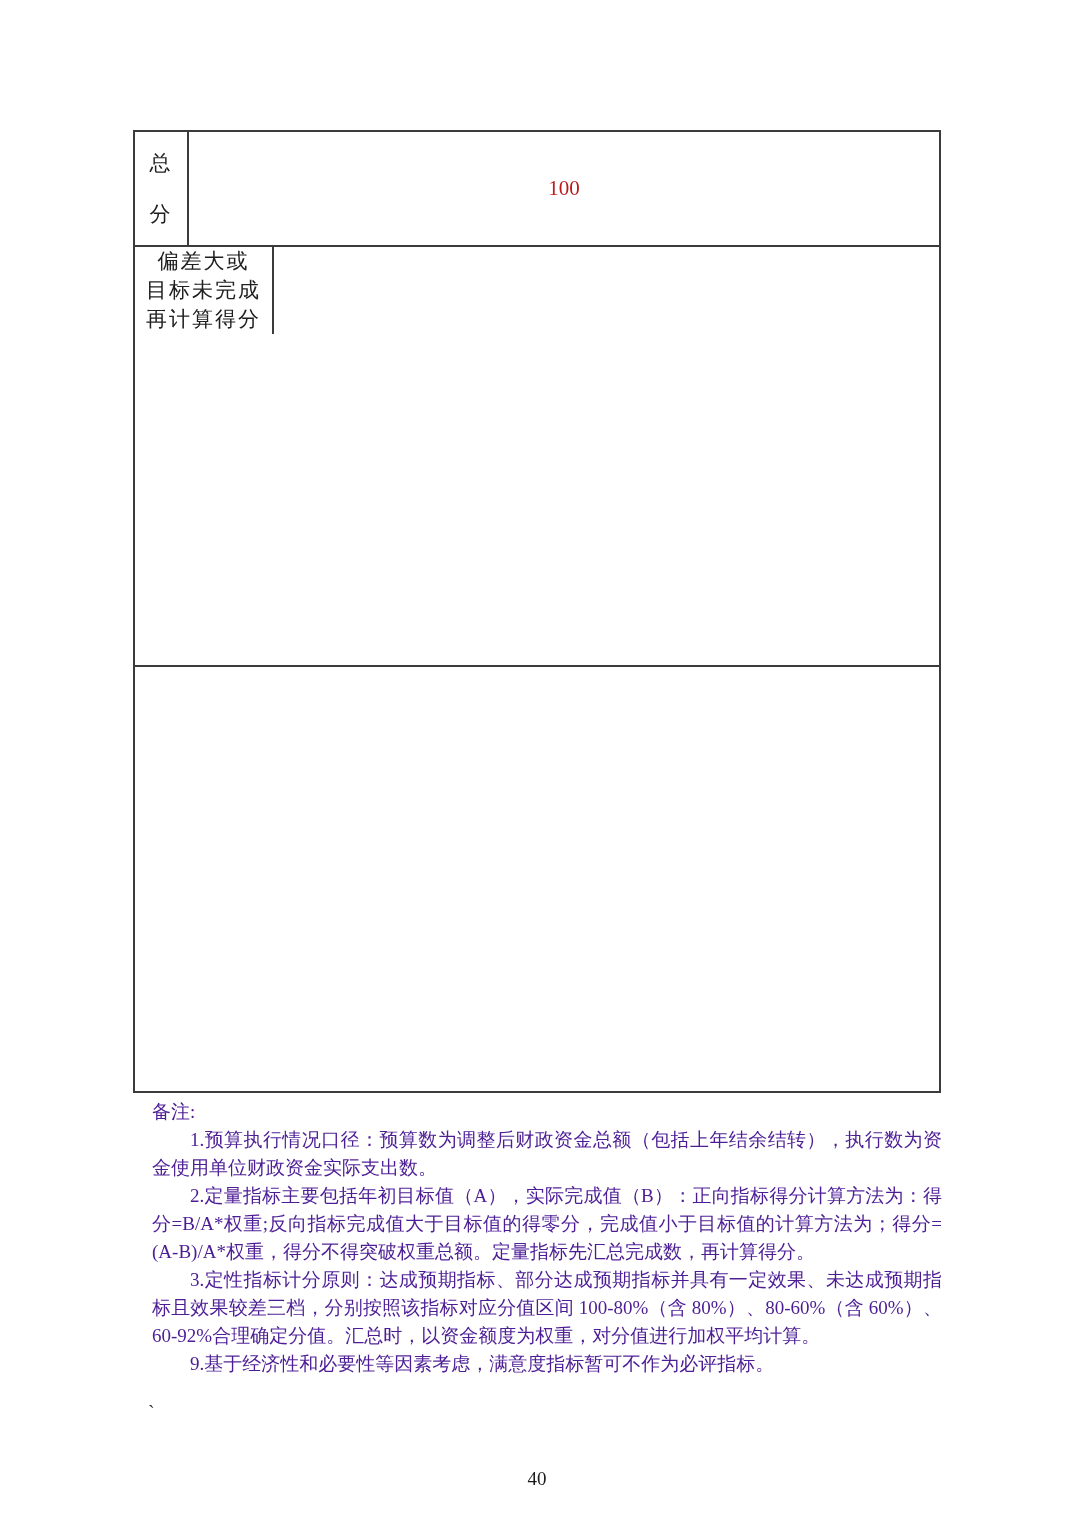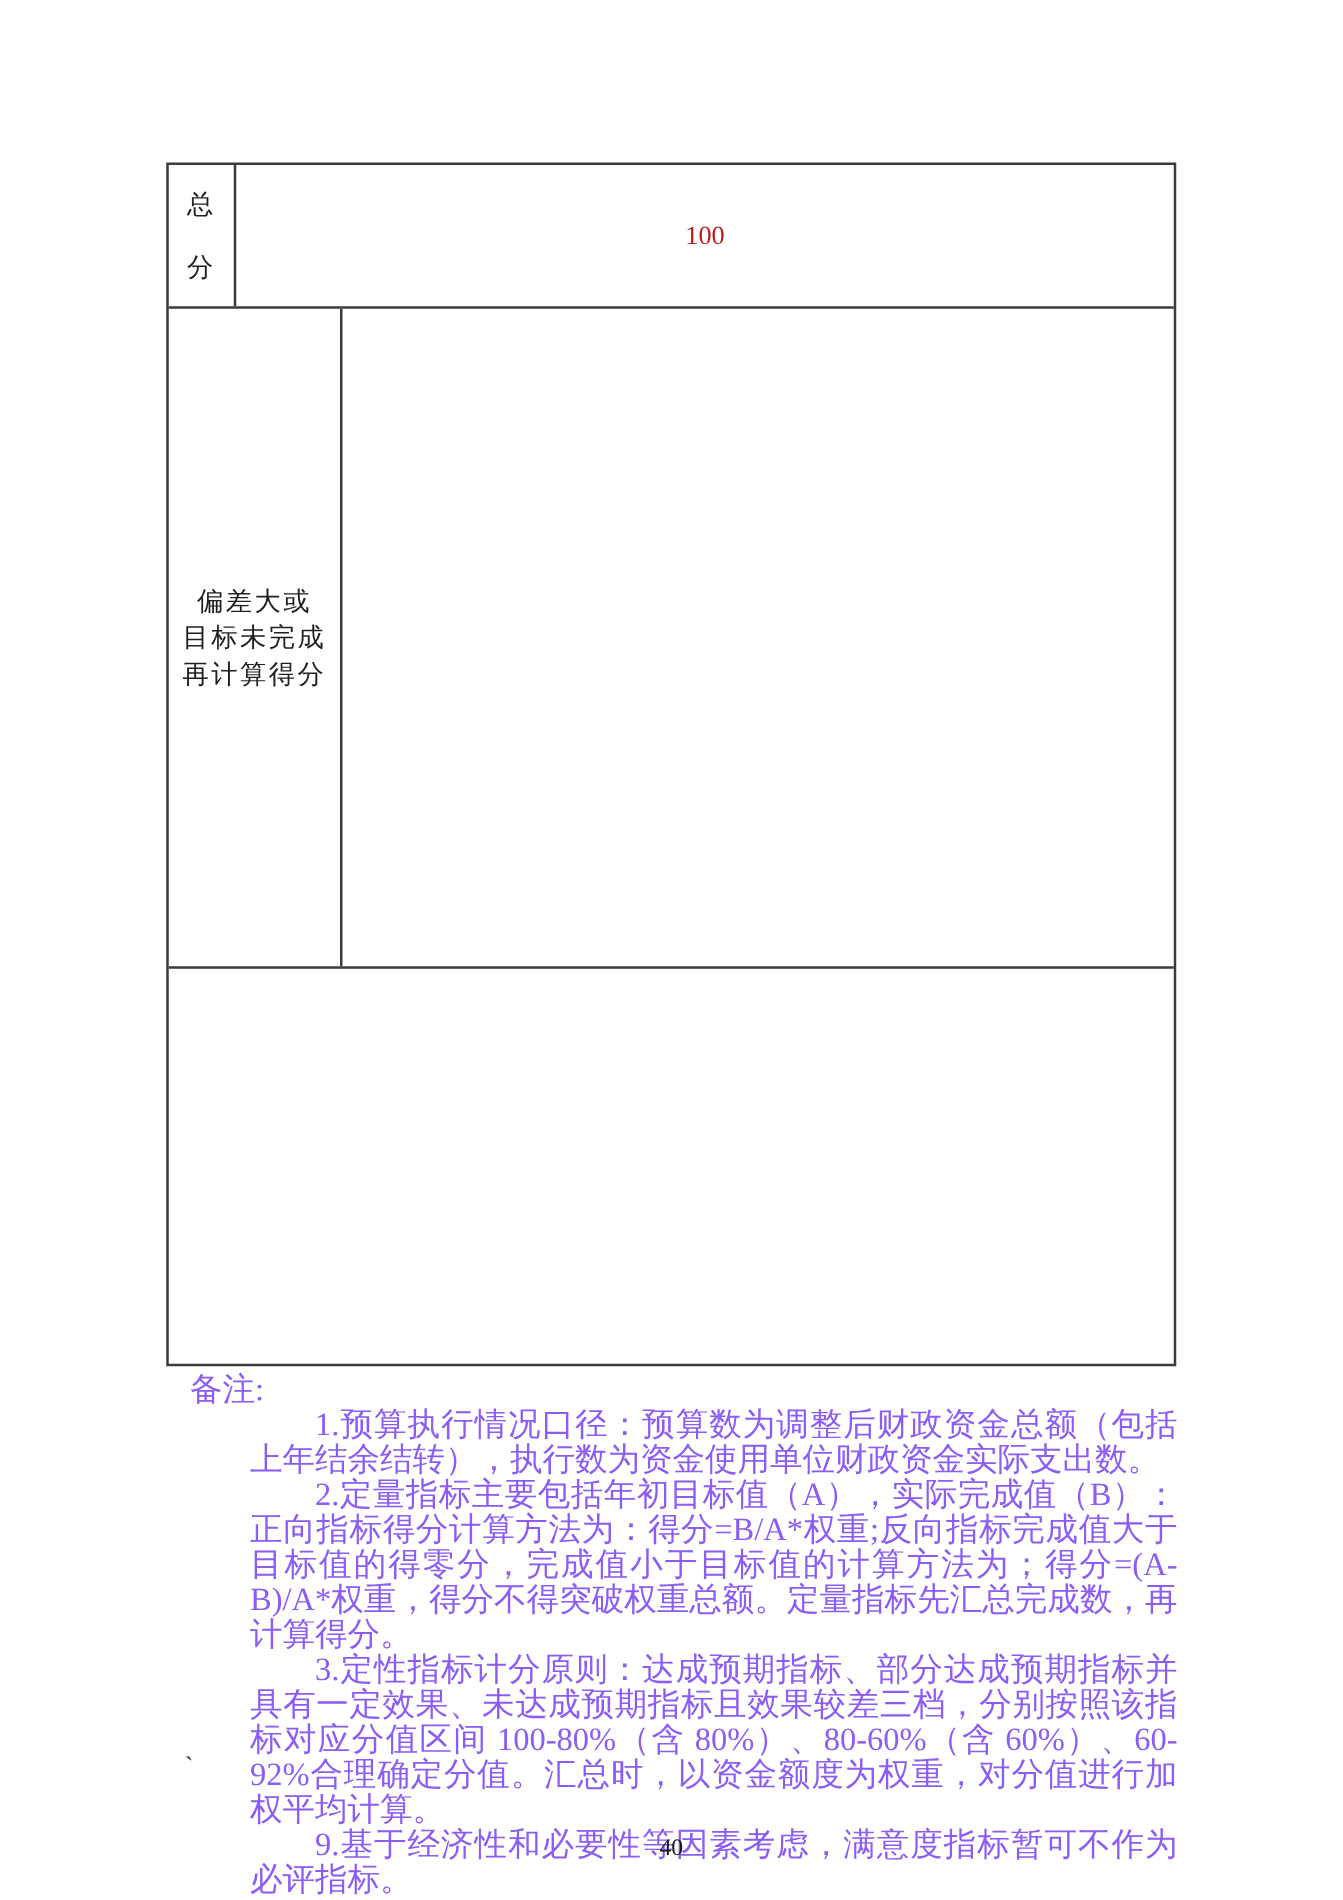--- a/index.html
+++ b/index.html
@@ -23,21 +23,21 @@
     top: 130px;
     width: 808px;
     height: 963px;
     border: 2px solid #3b3b3b;
     display: flex;
     flex-direction: column;
   }
   .t-row { display: flex; width: 100%; }
   .t-row.bordered { border-bottom: 2px solid #3b3b3b; }
   .row-total { height: 115px; }
-  .row-deviation { height: 528px; }
+  .row-deviation { height: 420px; flex-direction: column; }
   .row-improvement { flex: 1; }
 
   .label-cell {
     border-right: 2px solid #3b3b3b;
     display: flex;
     flex-direction: column;
     align-items: center;
     justify-content: center;
     text-align: center;
     font-size: 21px;
@@ -57,30 +57,29 @@
     color: #b91c1c;
   }
   .value-cell.empty { justify-content: flex-start; align-items: flex-start; }
 
   
   .notes {
     position: absolute;
     left: 152px;
     top: 1098px;
     width: 790px;
-    font-size: 26px;
+    font-size: 19px;
     line-height: 28px;
-    color: #8b5cf6;
+    color: #4c1d95;
   }
   .notes-heading { text-align: left; }
   .note-item {
     text-indent: 2em;
     text-align: justify;
     text-justify: inter-ideograph;
-    margin-left: 48px;
   }
 
   
   .stray-mark {
     position: absolute;
     left: 148px;
     top: 1402px;
     font-size: 20px;
     color: #2a2a2a;
   }

